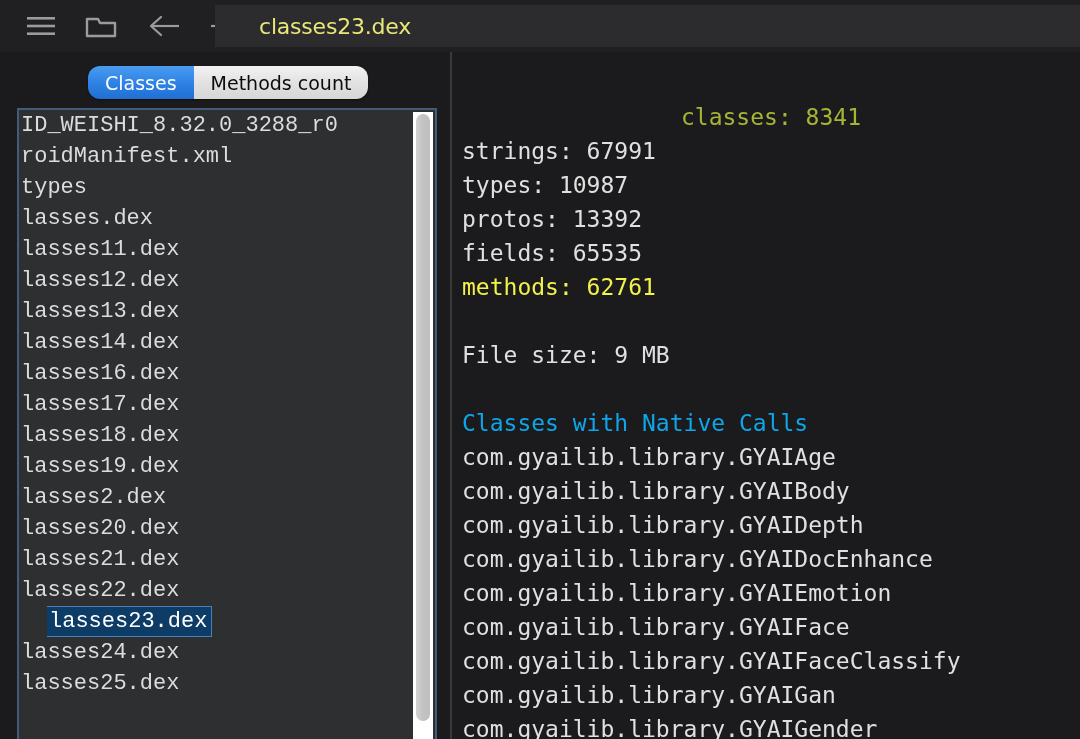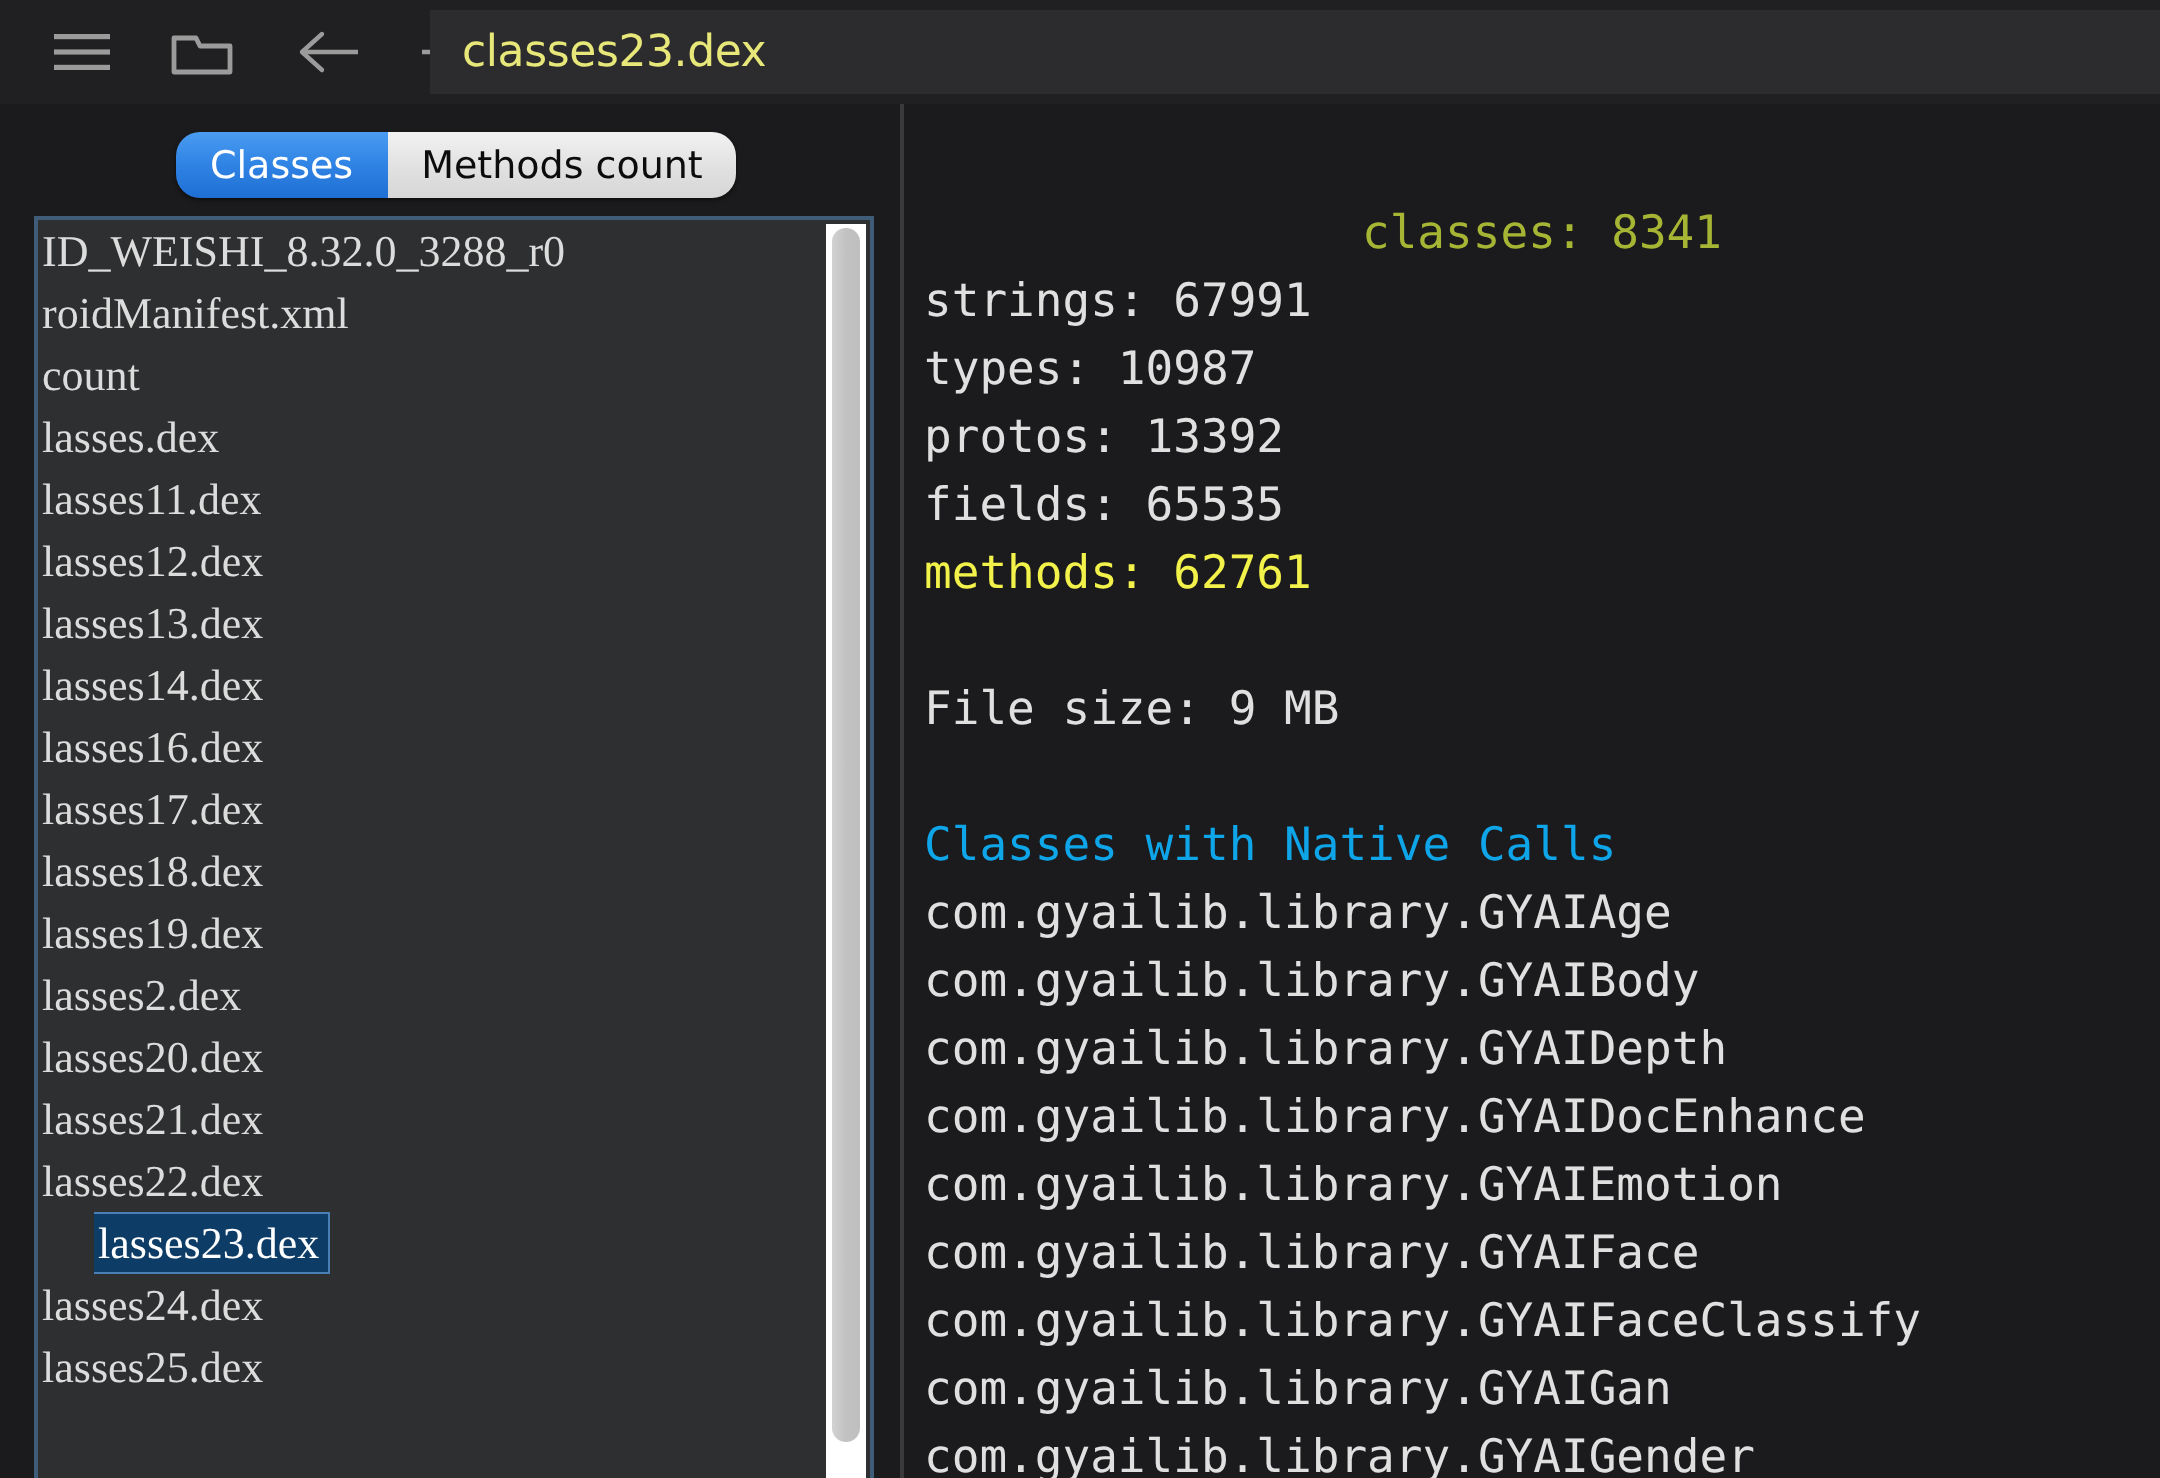--- a/index.html
+++ b/index.html
@@ -52,20 +52,21 @@
     display: flex;
     align-items: center;
     box-sizing: border-box;
     padding-left: 16px;
   }
   #title-text {
     color: #e8e87a;
     font-size: 22px;
     font-family: "DejaVu Sans", sans-serif;
     letter-spacing: -0.2px;
+    margin-left: 28px;
   }
 
   
   #tabbar {
     position: absolute;
     left: 0; top: 52px;
     width: 450px;
     height: 48px;
     background: #1b1b1d;
   }
@@ -116,21 +117,21 @@
     position: absolute;
     left: 0; top: 0;
     width: 396px;
     height: 100%;
     overflow: hidden;
   }
   .list-row {
     height: 31px;
     line-height: 31px;
     color: #dcdcdc;
-    font-family: Liberation Serif, serif;
+    font-family: Liberation Mono, monospace;
     font-size: 22px;
     white-space: nowrap;
     padding-left: 2px;
     box-sizing: border-box;
   }
   .list-row.selected {
     background: #0d3c66;
     color: #ffffff;
     border: 1px solid #4a7fb5;
     border-left: none;
@@ -235,21 +236,21 @@
     <div id="segmented">
       <div class="seg active">Classes</div>
       <div class="seg inactive">Methods count</div>
     </div>
   </div>
 
   <div id="list-panel">
     <div id="list-inner">
         <div class="list-row">ID_WEISHI_8.32.0_3288_r0</div>
         <div class="list-row">roidManifest.xml</div>
-        <div class="list-row">count</div>
+        <div class="list-row">types</div>
         <div class="list-row">lasses.dex</div>
         <div class="list-row">lasses11.dex</div>
         <div class="list-row">lasses12.dex</div>
         <div class="list-row">lasses13.dex</div>
         <div class="list-row">lasses14.dex</div>
         <div class="list-row">lasses16.dex</div>
         <div class="list-row">lasses17.dex</div>
         <div class="list-row">lasses18.dex</div>
         <div class="list-row">lasses19.dex</div>
         <div class="list-row">lasses2.dex</div>

